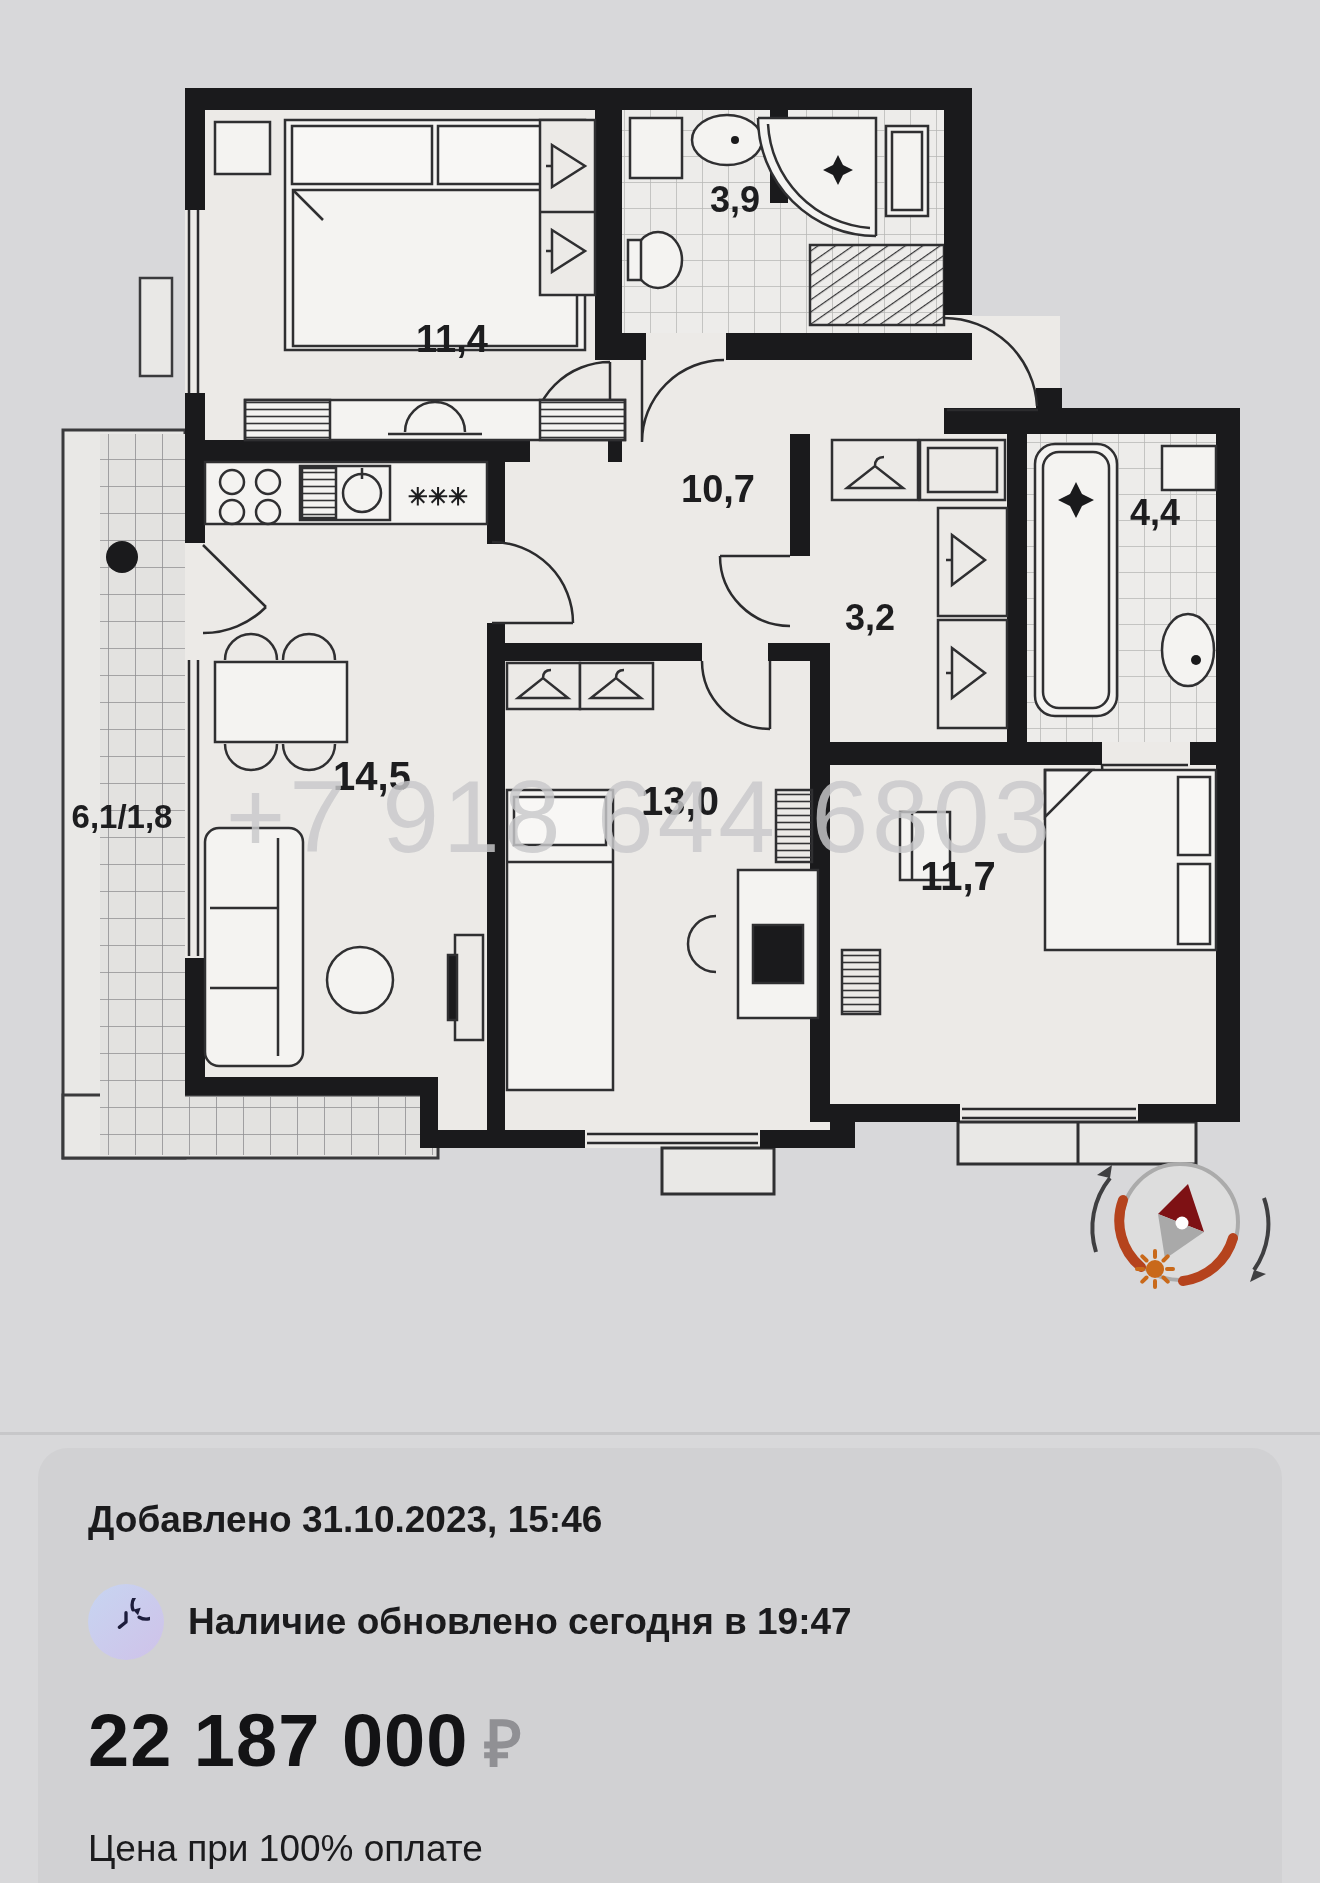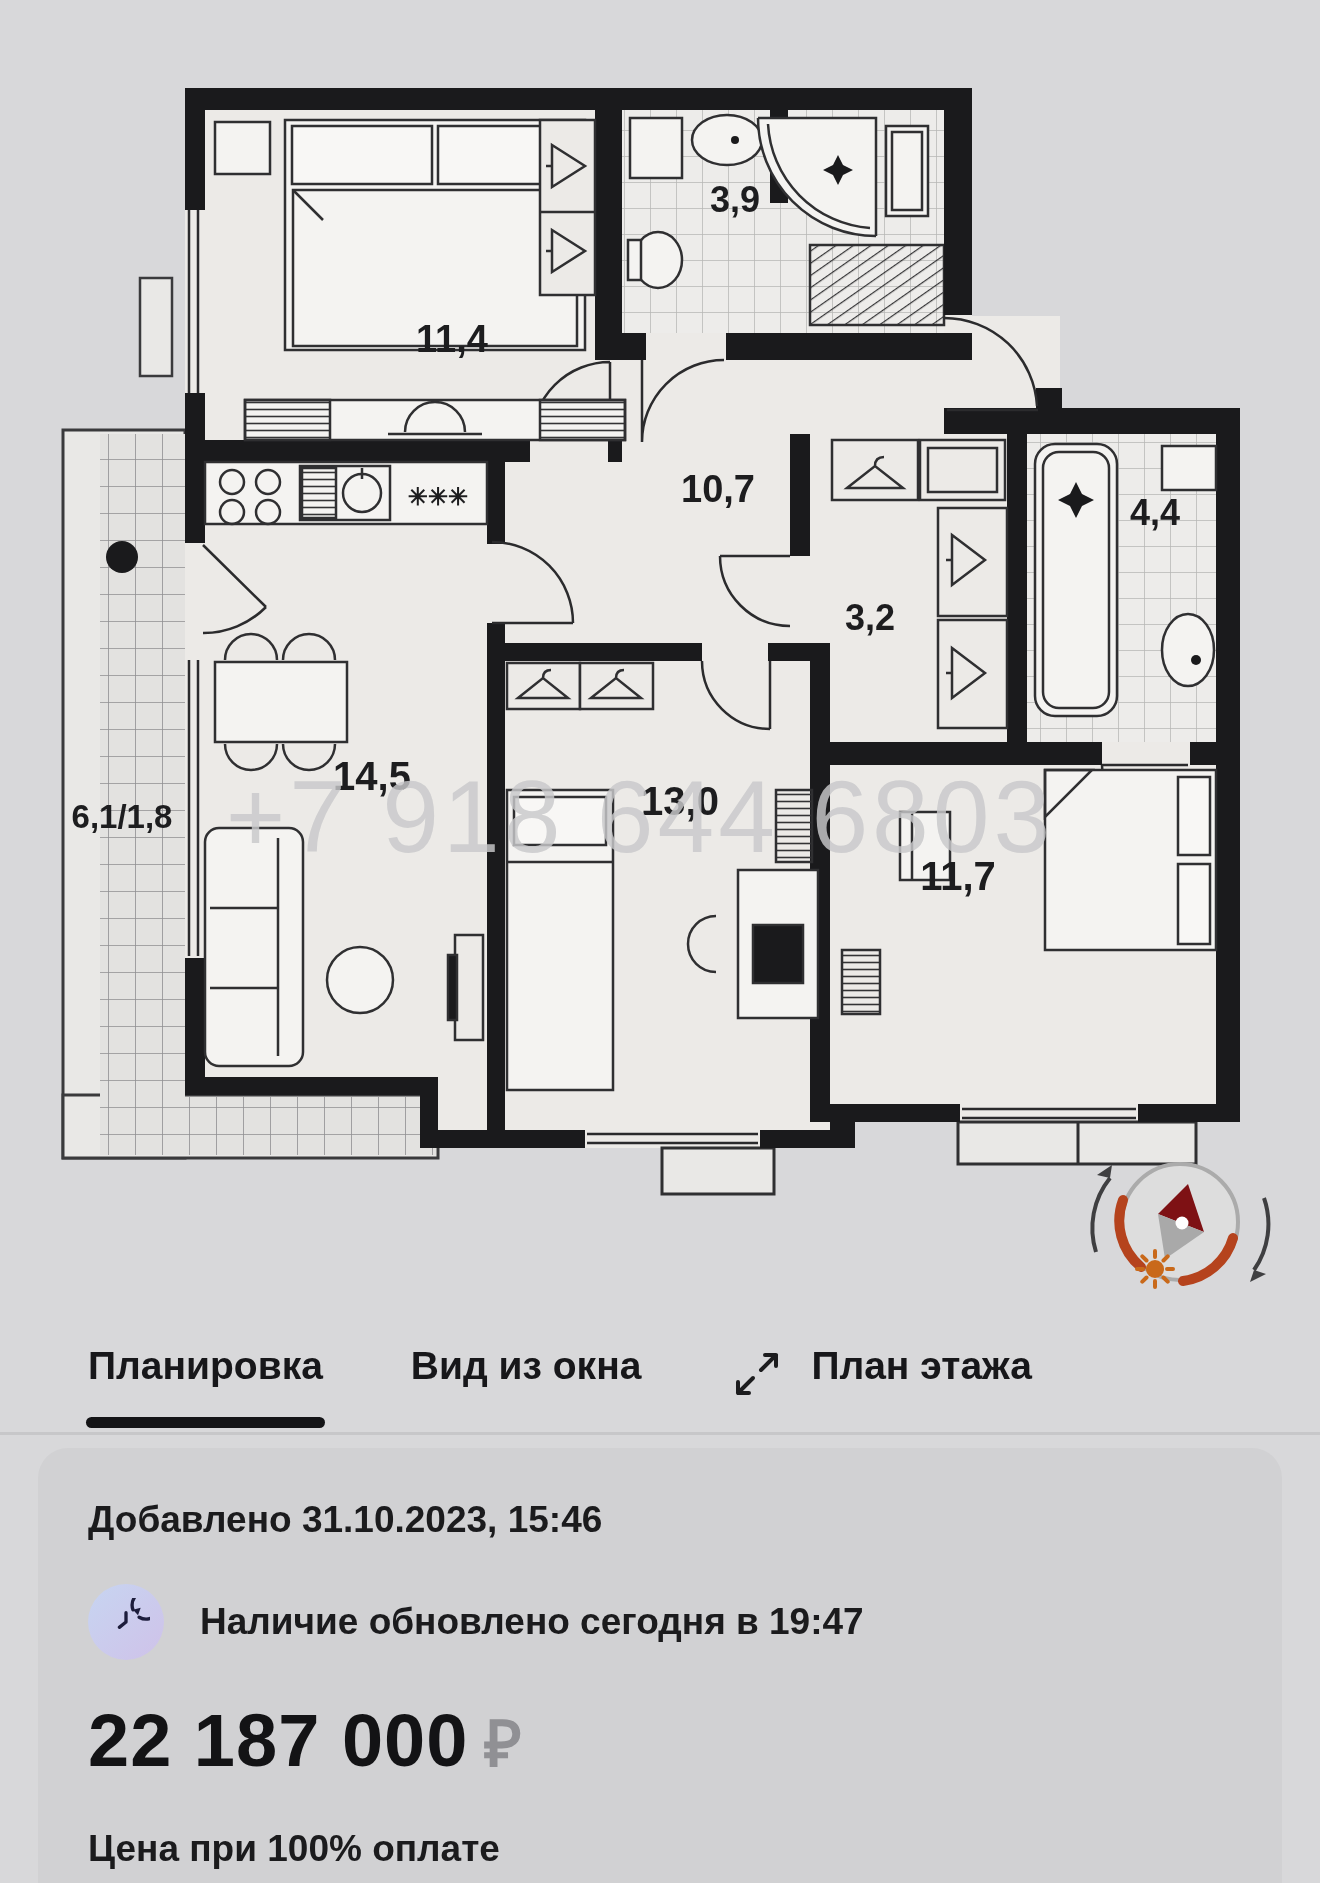--- a/index.html
+++ b/index.html
@@ -25,25 +25,25 @@
   .divider{position:absolute;top:1432px;left:0;width:1320px;height:3px;background:#c7c7c9;}
 
   
   .card{position:absolute;top:1448px;left:38px;width:1244px;height:480px;
         background:#d1d1d3;border-radius:30px;}
   .added{position:absolute;top:51px;left:50px;font-size:37px;font-weight:700;color:#1b1b1d;}
   .avail{position:absolute;top:136px;left:50px;display:flex;align-items:center;}
   .clock-badge{width:76px;height:76px;border-radius:50%;flex:none;
         background:linear-gradient(135deg,#c7d5f1 0%,#cfc2e9 100%);
         display:flex;align-items:center;justify-content:center;}
-  .avail-text{font-size:37px;font-weight:700;color:#1b1b1d;margin-left:36px;}
+  .avail-text{font-size:37px;font-weight:700;color:#1b1b1d;margin-left:24px;}
   .price-row{position:absolute;top:250px;left:50px;display:flex;align-items:baseline;}
   .price{font-size:74px;font-weight:700;color:#131315;letter-spacing:1px;}
   .cur{font-size:64px;font-weight:700;color:#909094;margin-left:16px;}
-  .note{position:absolute;top:380px;left:50px;font-size:37px;font-weight:700;color:#1b1b1d;}
+  .note{position:absolute;top:380px;left:50px;font-size:37px;font-weight:400;color:#1b1b1d;}
 </style>
 </head>
 <body>
 
 <div class="screen">
 
   <div class="plan-area">
   <svg width="1320" height="1300" viewBox="0 0 1320 1300">
     <defs>
       <pattern id="tile" width="26" height="26" patternUnits="userSpaceOnUse">
@@ -265,37 +265,20 @@
       <g stroke="#3f3f41" stroke-width="4" fill="none">
         <path d="M-84,30 A80,80 0 0 1 -70,-44"></path>
         <polygon points="-70,-44 -83,-47 -68,-57" fill="#3f3f41" stroke="none"></polygon>
         <path d="M84,-24 A80,80 0 0 1 74,48"></path>
         <polygon points="74,48 86,52 70,60" fill="#3f3f41" stroke="none"></polygon>
       </g>
     </g>
   </svg>
   </div>
 
-  <div class="tabs">
-    <div class="tab tab-1 active">
-      <span>Планировка</span>
-    </div>
-    <div class="tab tab-2">
-      <span>Вид из окна</span>
-    </div>
-    <div class="expand-ico">
-      <svg width="52" height="52" viewBox="0 0 52 52" fill="none">
-        <path d="M34,7 H45 V18 M45,7 L30,22" stroke="#1c1c1e" stroke-width="4" stroke-linecap="round" stroke-linejoin="round"></path>
-        <path d="M18,45 H7 V34 M7,45 L22,30" stroke="#1c1c1e" stroke-width="4" stroke-linecap="round" stroke-linejoin="round"></path>
-      </svg>
-    </div>
-    <div class="tab tab-3">
-      <span>План этажа</span>
-    </div>
-  </div>
   <div class="divider"></div>
 
   <div class="card">
     <div class="added">Добавлено 31.10.2023, 15:46</div>
 
     <div class="avail">
       <div class="clock-badge">
         <svg width="48" height="48" viewBox="0 0 72 72" fill="none">
           <path d="M55.7,28.8 A21,21 0 1 0 46.5,17.8" stroke="#1d1d3c" stroke-width="5" stroke-linecap="round"></path>
           <polygon points="46.5,17.8 58,14.5 54,26" fill="#1d1d3c"></polygon>

